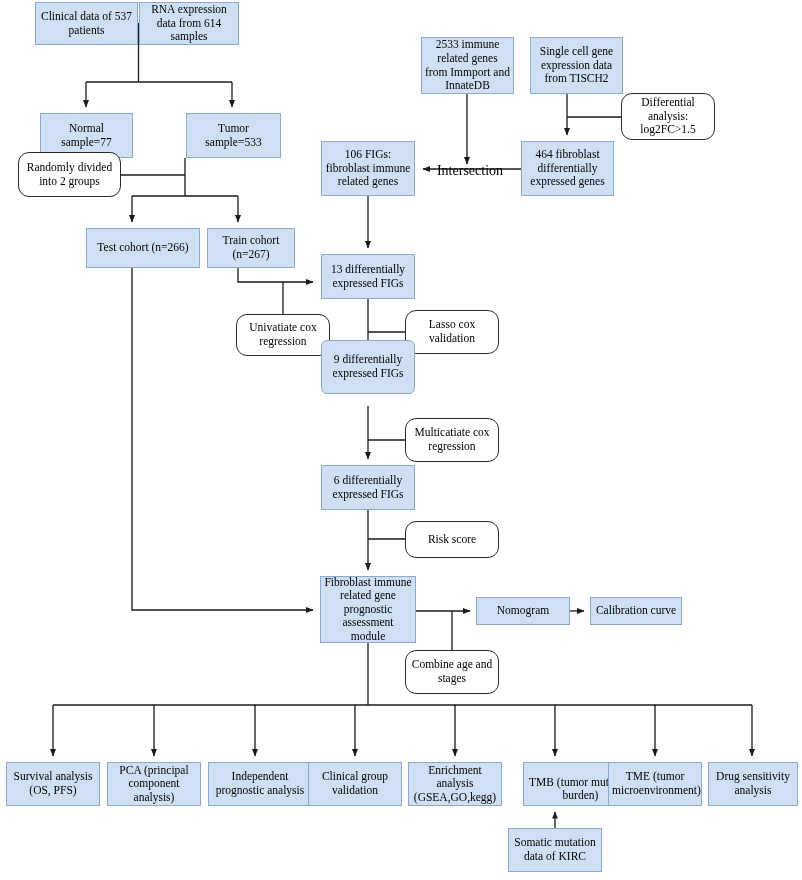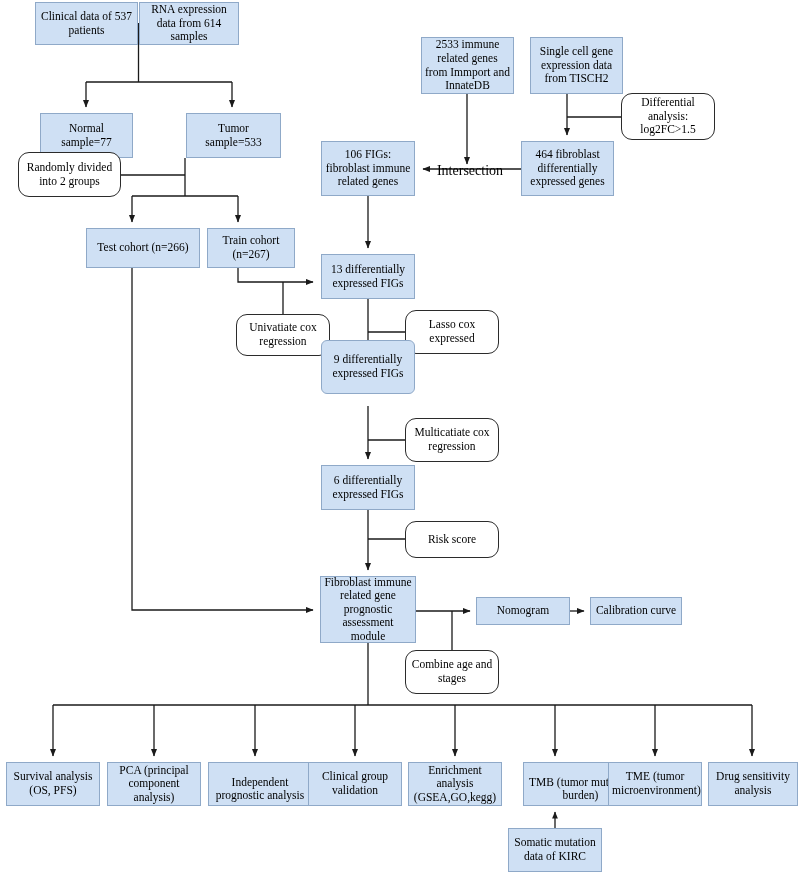--- a/index.html
+++ b/index.html
@@ -149,21 +149,21 @@
       <div class="node box" style="left: 195px; top: 228px; width: 88px; height: 40px; margin-left: 12px;">
         <span>Train cohort (n=267)</span>
       </div>
       <div class="node box" style="left: 321px; top: 254px; width: 94px; height: 45px;">
         <span>13 differentially expressed FIGs</span>
       </div>
       <div class="node pill" style="left: 236px; top: 314px; width: 94px; height: 42px;">
         <span>Univatiate cox regression</span>
       </div>
       <div class="node pill" style="left: 405px; top: 310px; width: 94px; height: 44px;">
-        <span>Lasso cox expressed</span>
+        <span>Lasso cox validation</span>
       </div>
       <div class="node box" style="left: 321px; top: 340px; width: 94px; height: 54px; border-radius: 6px;">
         <span>9 differentially expressed FIGs</span>
       </div>
       <div class="node pill" style="left: 405px; top: 418px; width: 94px; height: 44px;">
         <span>Multicatiate cox regression</span>
       </div>
       <div class="node box" style="left: 321px; top: 465px; width: 94px; height: 45px;">
         <span>6 differentially expressed FIGs</span>
       </div>
@@ -181,21 +181,21 @@
       </div>
       <div class="node pill" style="left: 405px; top: 650px; width: 94px; height: 44px;">
         <span>Combine age and stages</span>
       </div>
       <div class="node box" style="left: 6px; top: 762px; width: 94px; height: 44px;">
         <span>Survival analysis (OS, PFS)</span>
       </div>
       <div class="node box" style="left: 107px; top: 762px; width: 94px; height: 44px;">
         <span>PCA (principal component analysis)</span>
       </div>
-      <div class="node box" style="left: 208px; top: 762px; width: 104px; height: 44px; align-items: flex-end;">
+      <div class="node box" style="left: 208px; top: 762px; width: 104px; height: 44px;">
         <span>Independent prognostic analysis</span>
       </div>
       <div class="node box" style="left: 308px; top: 762px; width: 94px; height: 44px;">
         <span>Clinical group validation</span>
       </div>
       <div class="node box" style="left: 408px; top: 762px; width: 94px; height: 44px;">
         <span>Enrichment analysis (GSEA,GO,kegg)</span>
       </div>
       <div class="node box" style="left: 523px; top: 762px; width: 115px; height: 44px; align-items: flex-end;">
         <span>TMB (tumor mutation burden)</span>

